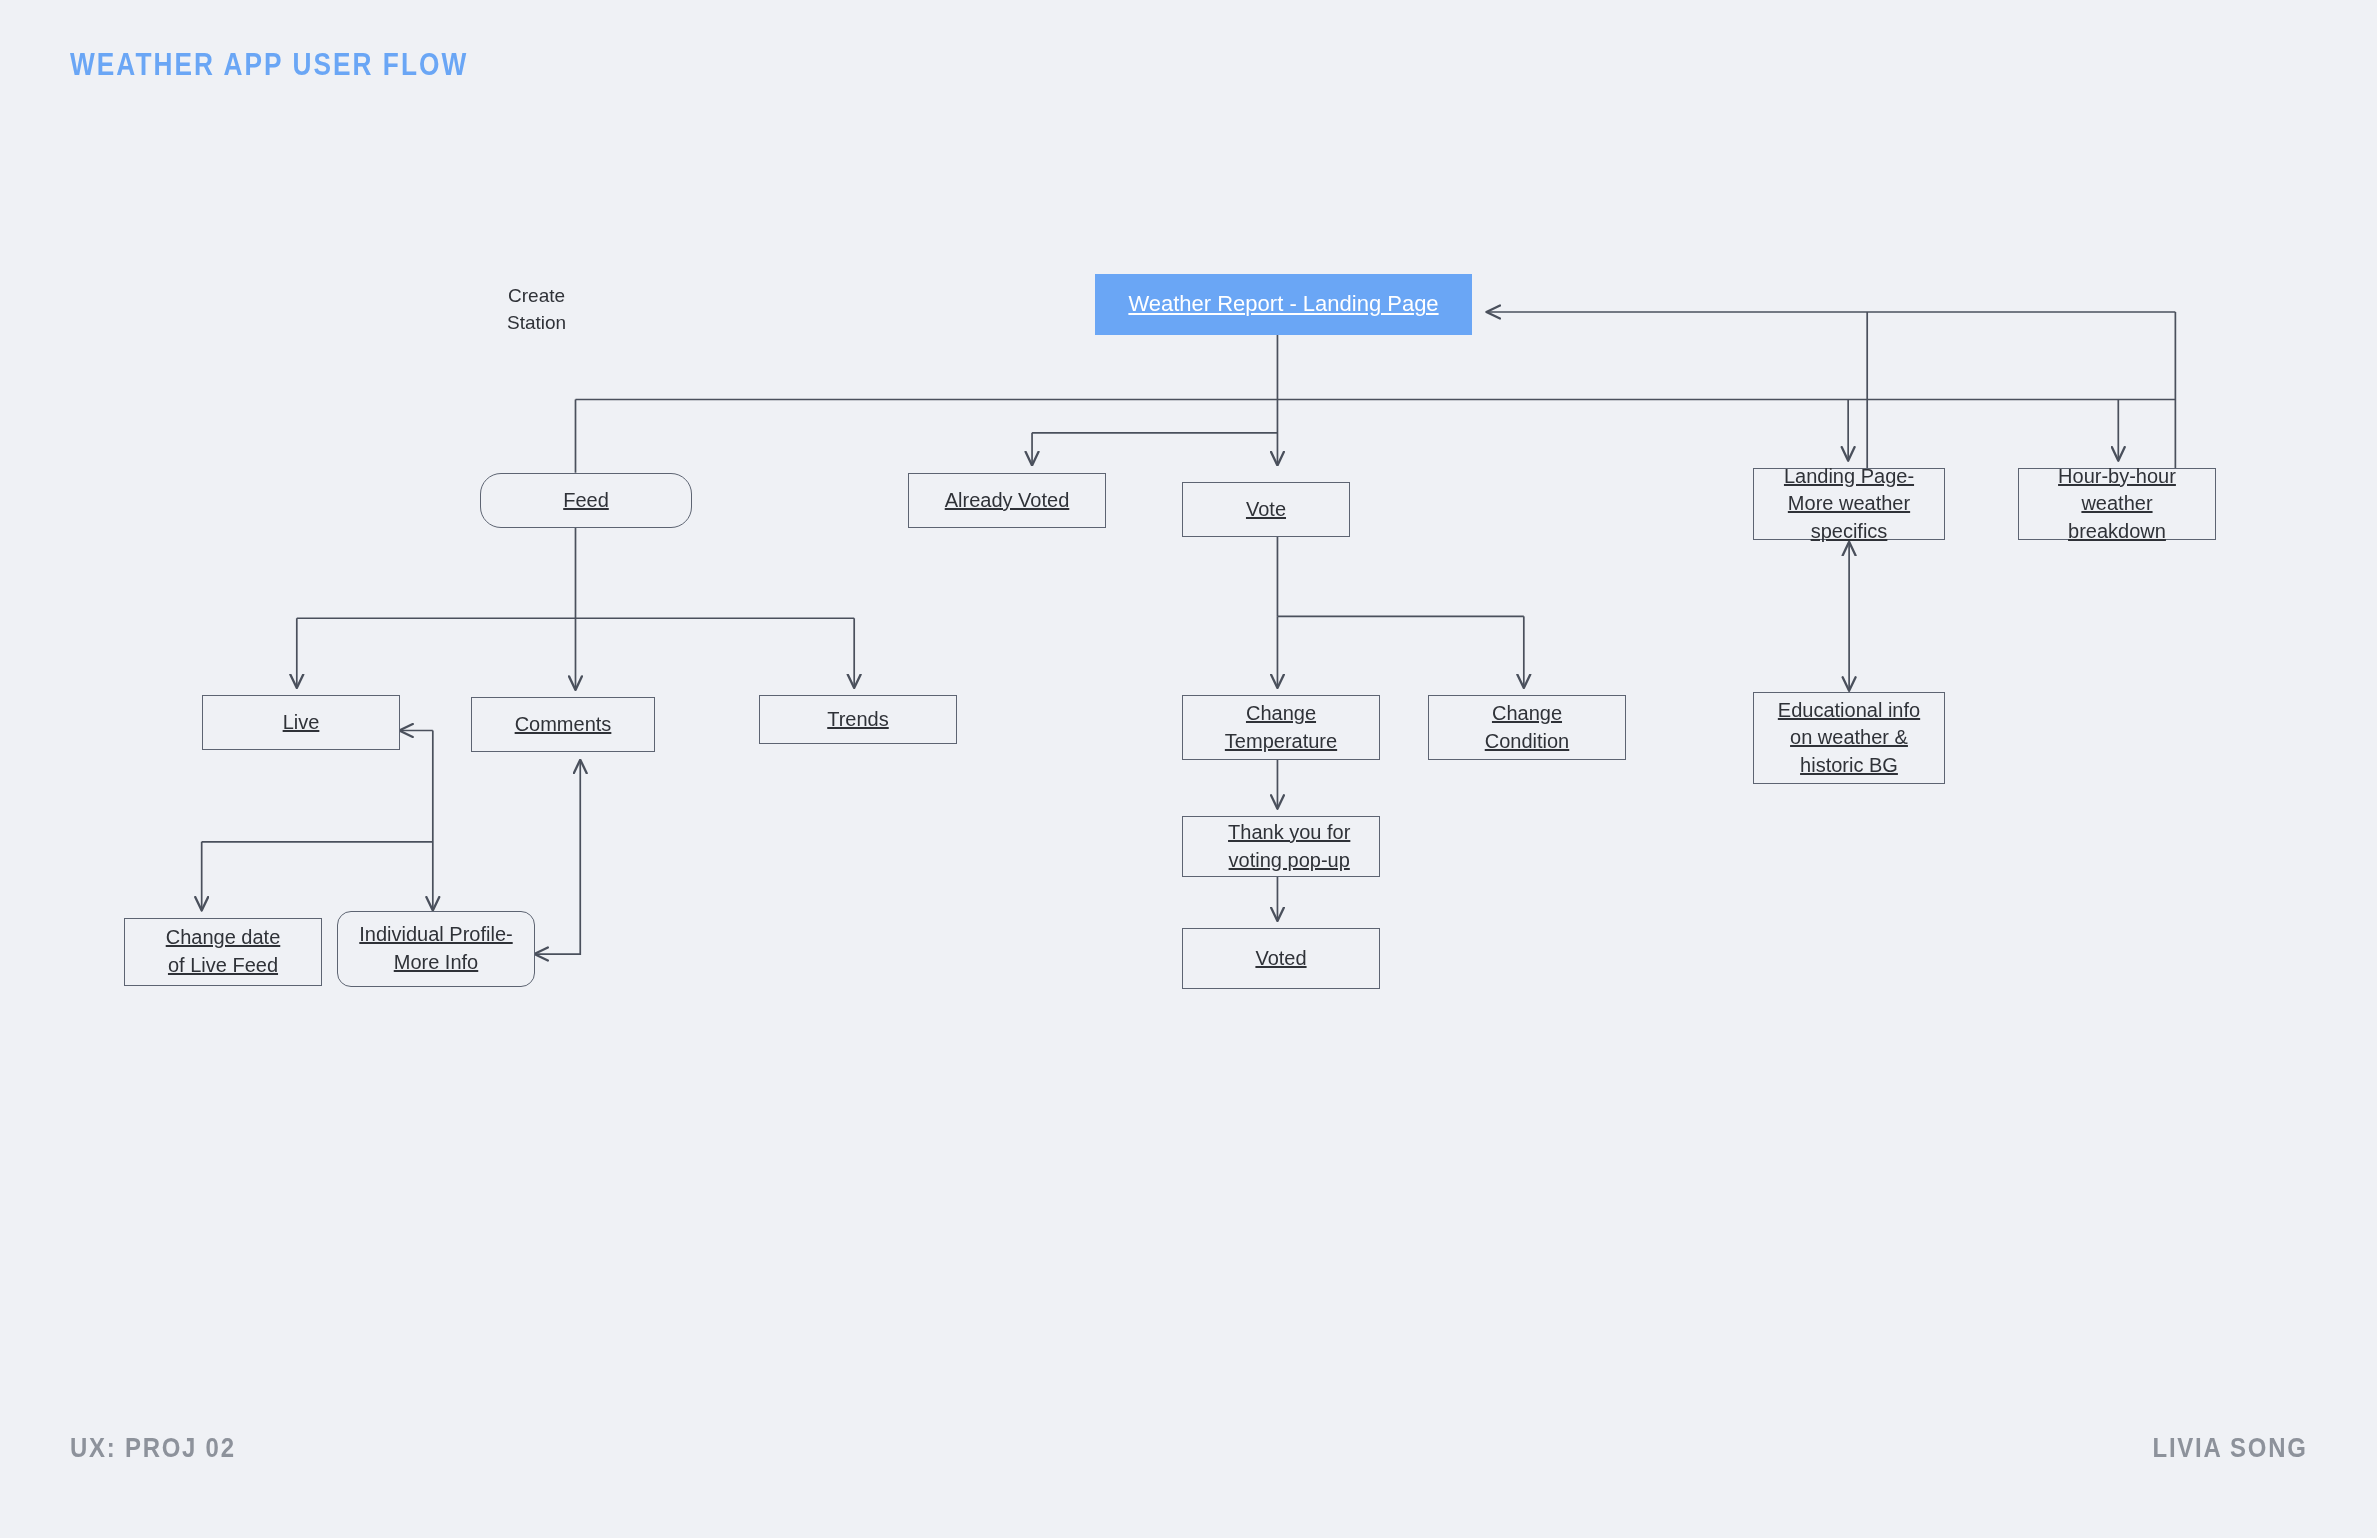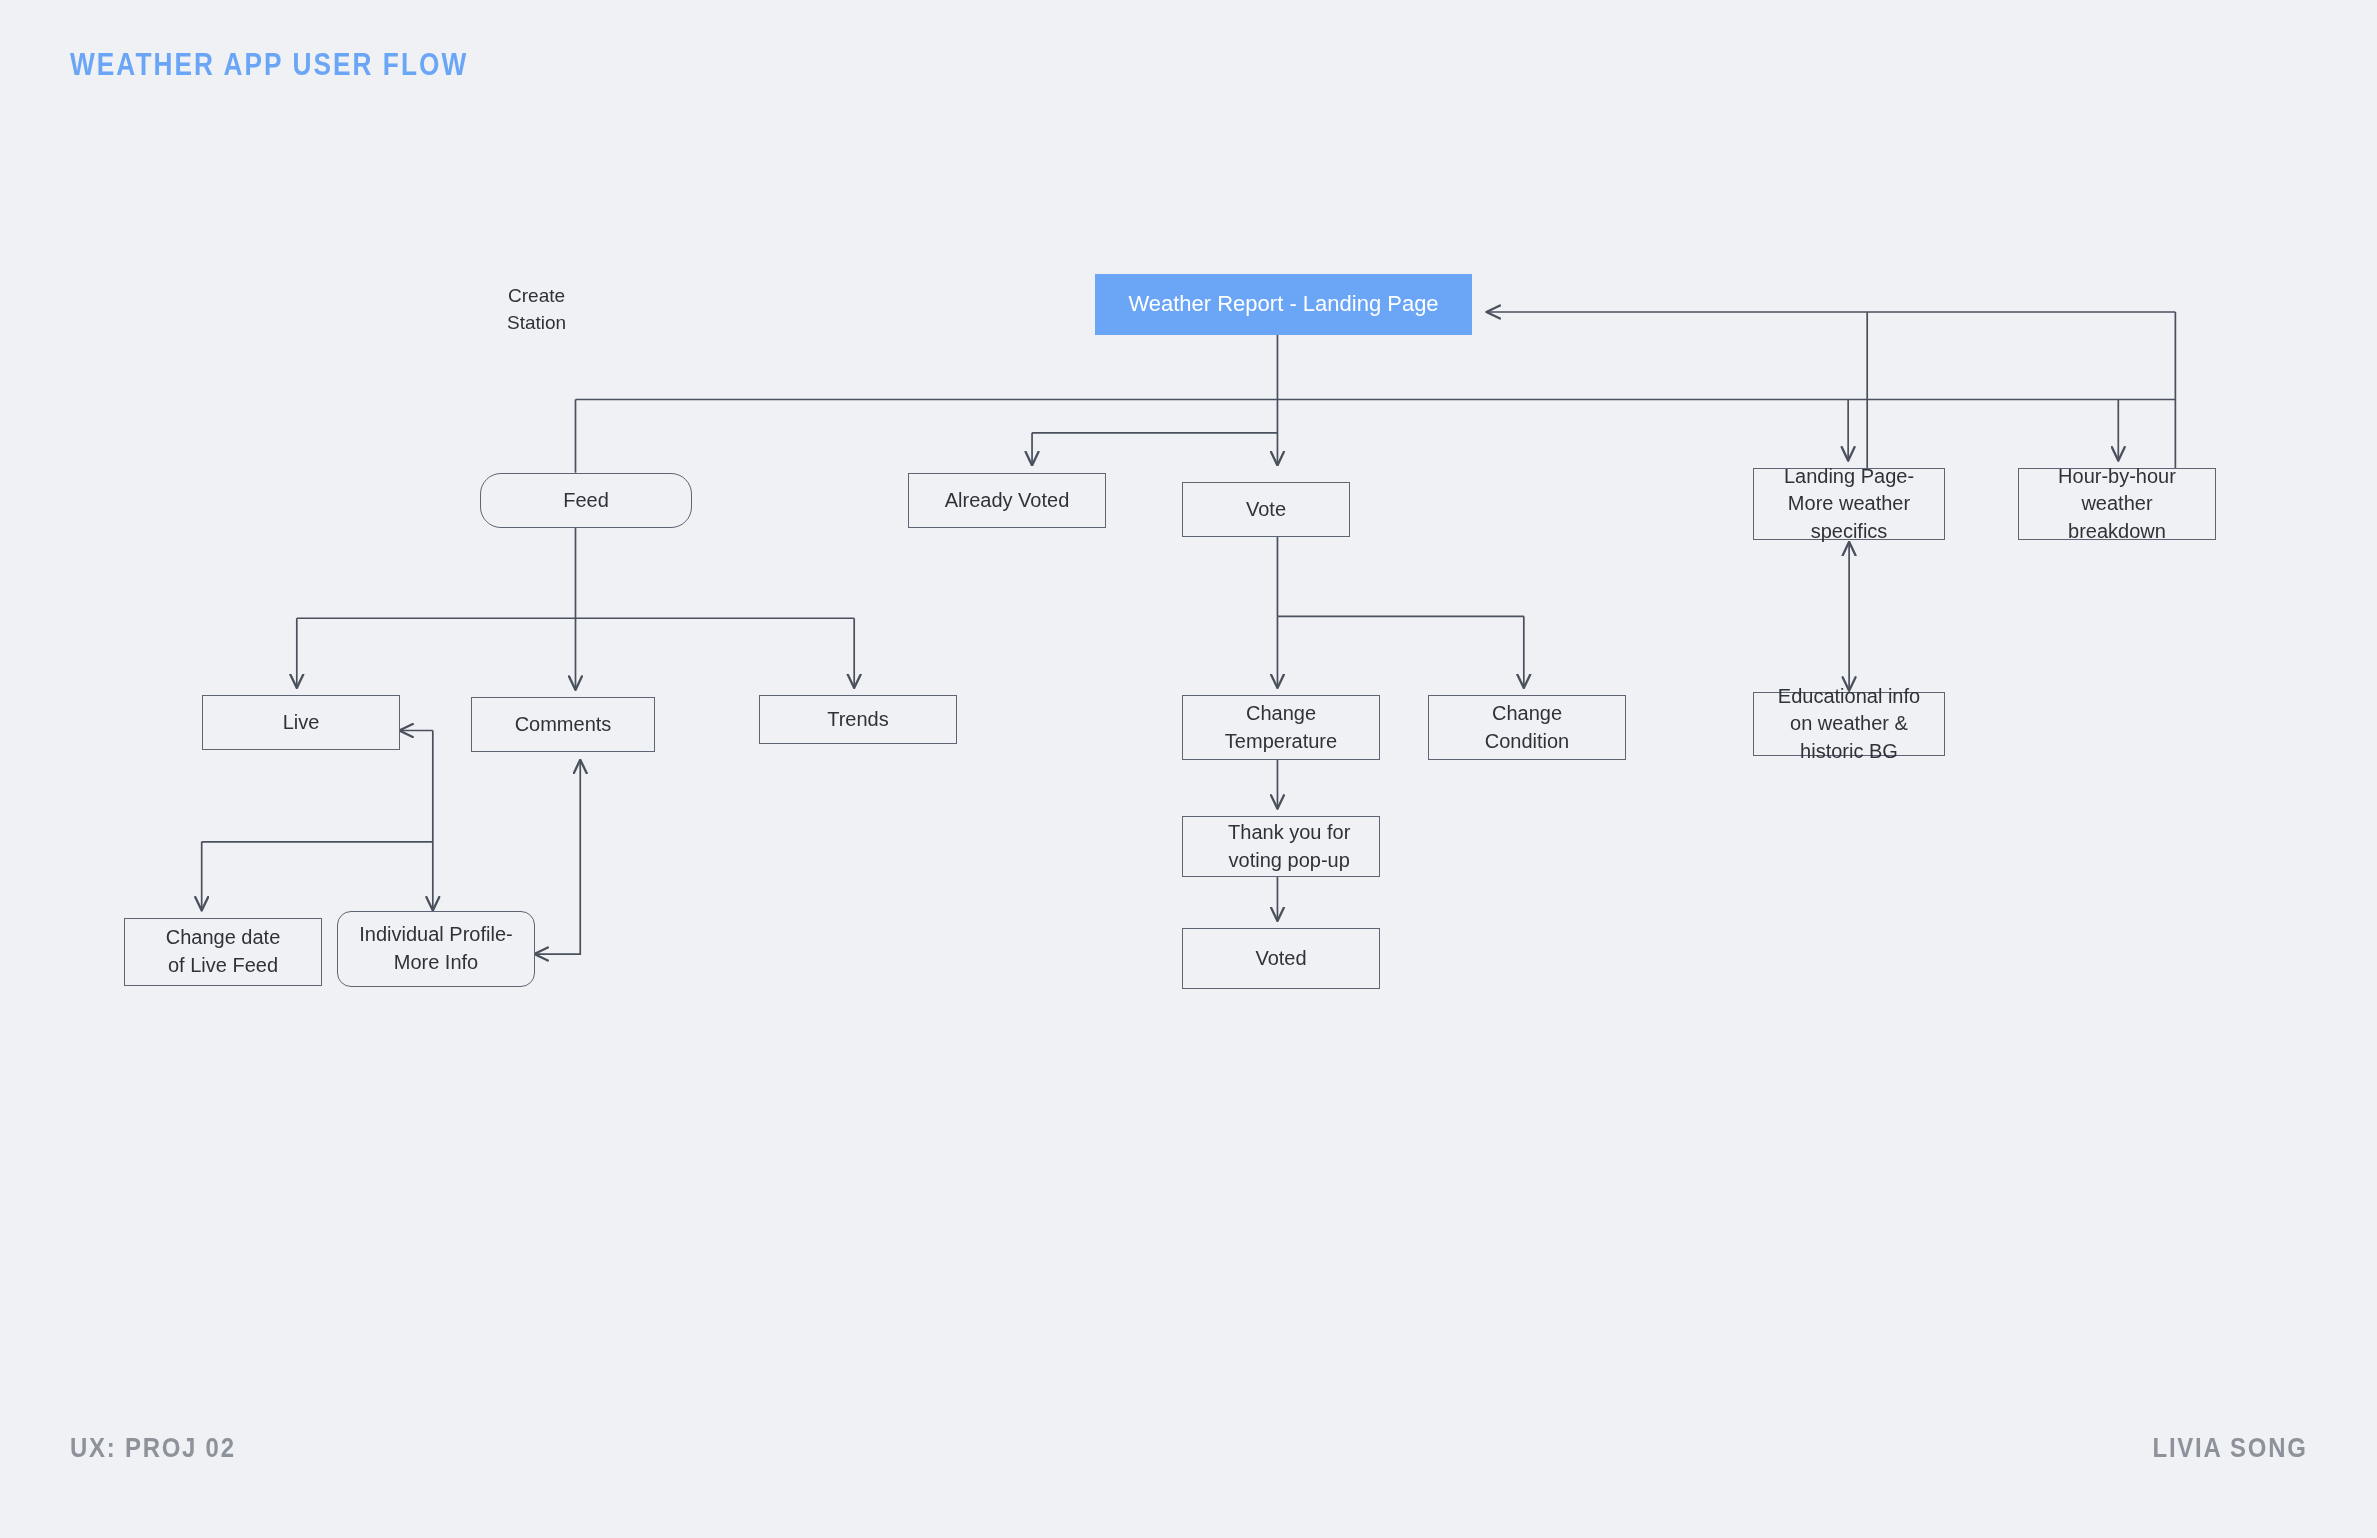--- a/index.html
+++ b/index.html
@@ -59,20 +59,21 @@
     background: #eff1f5;
     color: #2f3238;
     display: flex;
     align-items: center;
     justify-content: center;
     text-align: center;
     font-size: 20px;
     line-height: 1.38;
     padding: 3.8px 7.6px;
     white-space: pre-line;
+    text-decoration: underline;
   }
   .node.accent {
     background: #6aa6f5;
     border: none;
     color: #ffffff;
     font-size: 22px;
   }
 
   .free-label {
     position: absolute;
@@ -153,21 +154,21 @@
     <div class="node" style="left: 2018px; top: 468px; width: 198px; height: 72px;">Hour-by-hour
 weather
 breakdown</div>
     <div class="node" style="left: 202px; top: 695px; width: 198px; height: 55px;">Live</div>
     <div class="node" style="left: 471px; top: 697px; width: 184px; height: 55px; text-align: center;">Comments</div>
     <div class="node" style="left: 759px; top: 695px; width: 198px; height: 49px;">Trends</div>
     <div class="node" style="left: 1182px; top: 695px; width: 198px; height: 65px;">Change
 Temperature</div>
     <div class="node" style="left: 1428px; top: 695px; width: 198px; height: 65px;">Change
 Condition</div>
-    <div class="node" style="left: 1753px; top: 692px; width: 192px; height: 64px;">Educational info
+    <div class="node" style="left: 1753px; top: 692px; width: 192px; height: 92px;">Educational info
 on weather &amp;
 historic BG</div>
     <div class="node" style="left: 1182px; top: 816px; width: 198px; height: 61px; padding-left: 24px;">Thank you for
 voting pop-up</div>
     <div class="node" style="left: 1182px; top: 928px; width: 198px; height: 61px;">Voted</div>
     <div class="node" style="left: 124px; top: 918px; width: 198px; height: 68px;">Change date
 of Live Feed</div>
     <div class="node" style="left: 337px; top: 911px; width: 198px; height: 76px; border-radius: 14px;">Individual Profile-
 More Info</div>
   </div>

